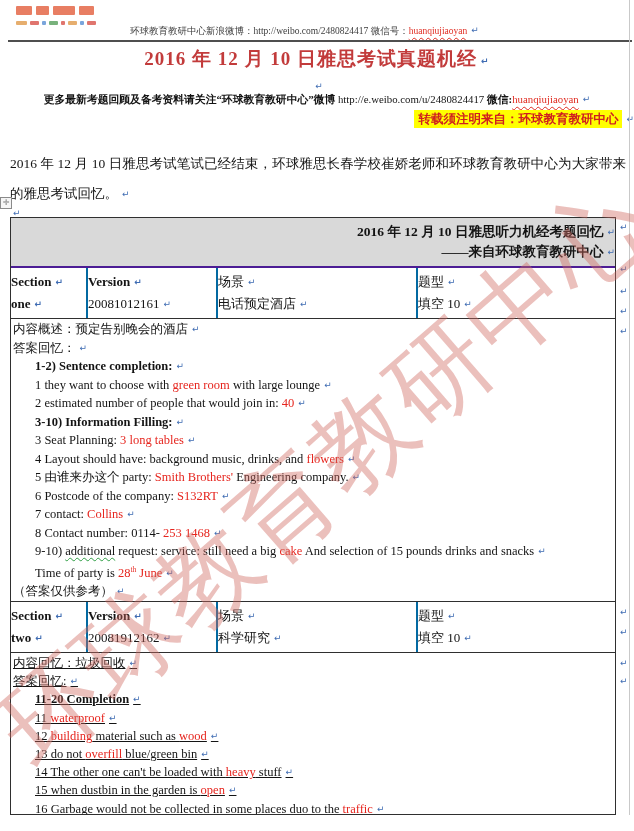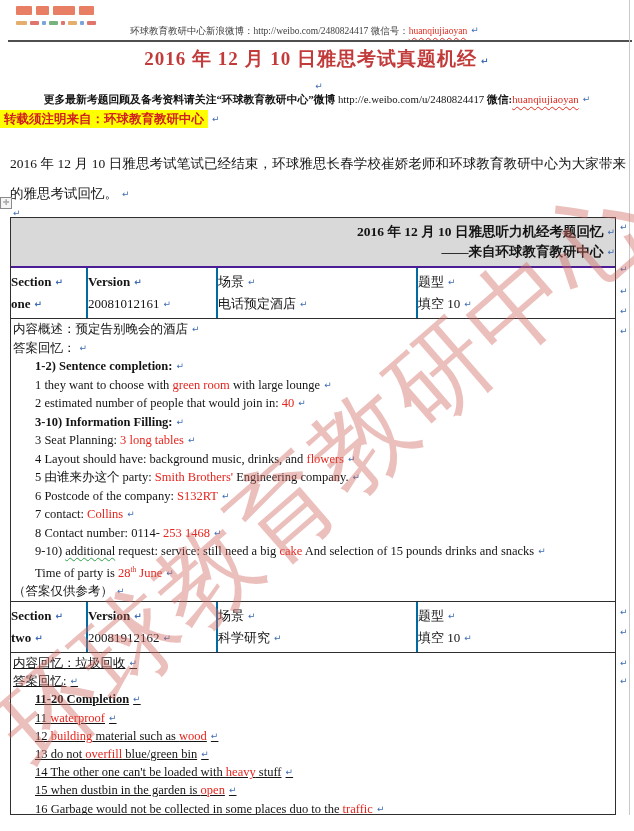--- a/index.html
+++ b/index.html
@@ -10,21 +10,21 @@
   .logo .row1{display:flex;gap:4px;margin-top:4px;}
   .logo .row1 i{display:block;height:9px;background:#e35f3d;border-radius:1px;}
   .logo .row2{display:flex;gap:3px;margin-top:6px;}
   .logo .row2 i{display:block;height:4px;border-radius:1px;}
   .weibo-line{position:absolute;left:130px;top:25px;font-size:9.5px;color:#3c3c3c;white-space:nowrap;}
   .header-rule{position:absolute;left:8px;right:2px;top:40px;border-top:2px solid #4f4f4f;height:0;}
   .doc-title{position:absolute;left:0;right:0;top:46px;text-align:center;font-size:19px;
              font-weight:bold;color:#c23b3b;letter-spacing:1px;}
   .pilcrow-line{position:absolute;text-align:center;}
   .follow-line{position:absolute;left:0;right:0;top:93px;text-align:center;font-size:10.8px;white-space:nowrap;}
-  .notice-line{position:absolute;left:0;right:0;top:111px;text-align:left;font-size:12.5px;}
+  .notice-line{position:absolute;left:0;right:0;top:111px;text-align:right;font-size:12.5px;}
   .hl{background:#ffff00;color:#cf1f1f;font-weight:bold;padding:2px 4px;}
   .intro{position:absolute;left:10px;width:616px;top:149px;font-size:13.5px;line-height:30px;text-align:justify;}
   
   .move-handle{position:absolute;left:0;top:197px;width:10px;height:10px;border:1px solid #8a8a8a;
                background:#f5f5f5;color:#7d7d7d;font-size:8px;line-height:10px;text-align:center;
                font-family:"DejaVu Sans",sans-serif;}
   .resize-handle{position:absolute;left:619px;top:817px;width:9px;height:9px;border:1.5px solid #9ab2d8;background:#fff;}
   .edge-line{position:absolute;left:629px;top:0;bottom:0;border-left:1px solid #c9c9c9;}
   
   .dtable{position:absolute;left:10px;width:606px;border:1.5px solid #2f2f2f;background:transparent;box-sizing:border-box;}

